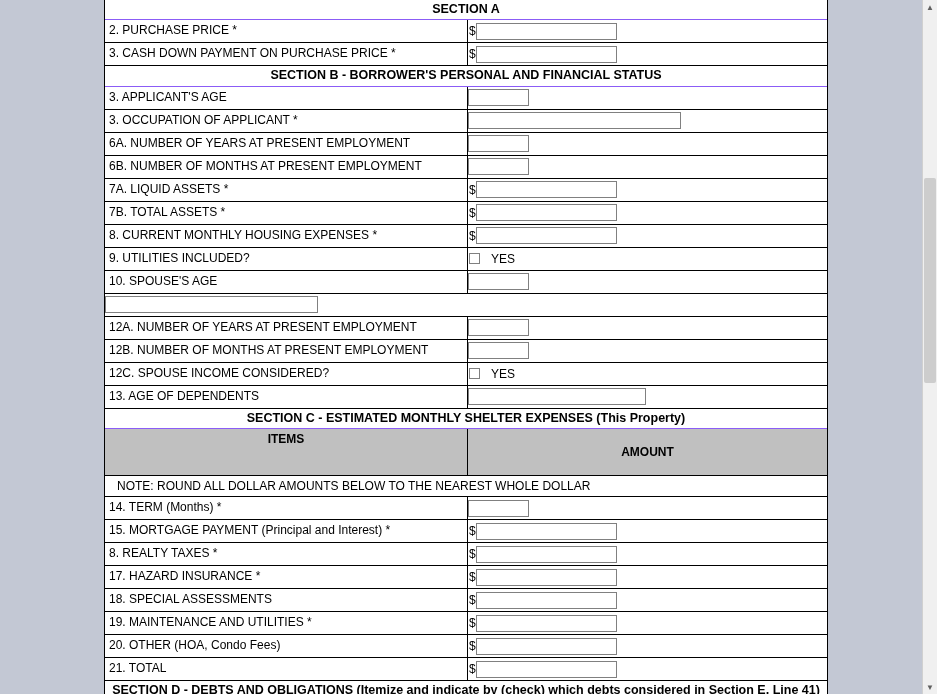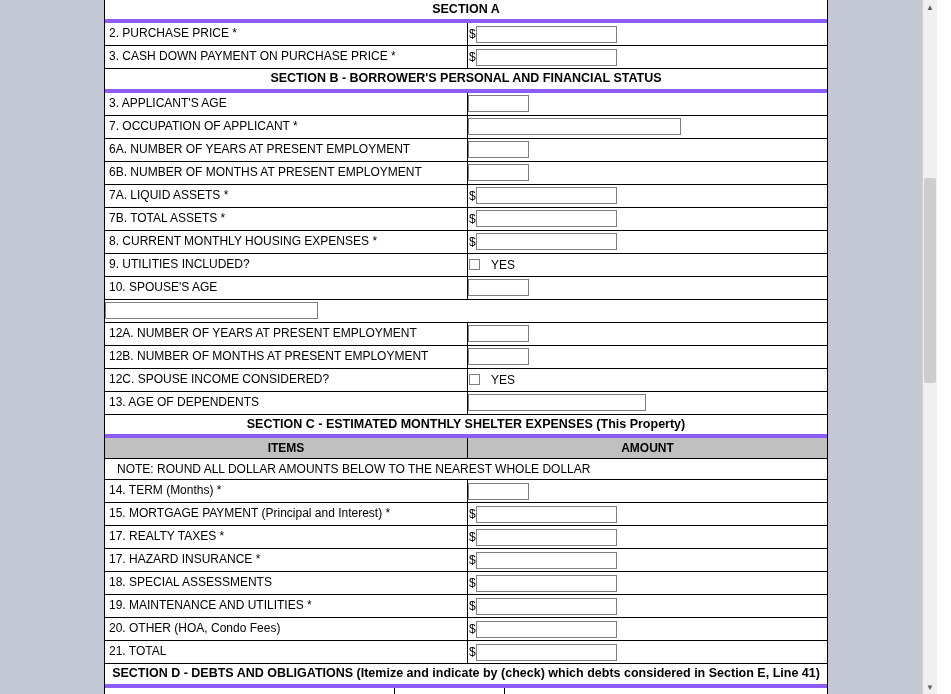--- a/index.html
+++ b/index.html
@@ -32,21 +32,21 @@
     background: #ffffff;
     border-left: 1px solid #000;
     border-right: 1px solid #000;
     box-sizing: border-box;
   }
   
   .sec-head {
     text-align: center;
     font-weight: bold;
     font-size: 12.5px;
-    border-bottom: 4px solid #8b5cf6;
+    border-bottom: 1px solid #8b5cf6;
     padding: 2px 0 3px 0;
     line-height: 1.15;
     background: #ffffff;
   }
   .row {
     display: flex;
     align-items: stretch;
     border-bottom: 1px solid #000;
     min-height: 22px;
     background: #ffffff;
@@ -114,21 +114,21 @@
   .hdr-items {
     width: 363px;
     box-sizing: border-box;
     text-align: center;
     padding: 3px 16px;
     border-right: 1px solid #000;
   }
   .hdr-amount {
     flex: 1;
     text-align: center;
-    padding: 3px 0;
+    padding: 16px 0;
   }
   .note-row {
     border-bottom: 1px solid #000;
     font-size: 12px;
     padding: 3px 0 3px 12px;
     white-space: nowrap;
   }
   .tail-row {
     display: flex;
     border-bottom: 1px solid #000;
@@ -196,21 +196,21 @@
     <div class="sec-head">SECTION B - BORROWER'S PERSONAL AND FINANCIAL STATUS</div>
 
     <div class="row">
       <div class="label">3. APPLICANT'S AGE</div>
       <div class="field">
         <input class="box w-small" type="text" value="" style="">
       </div>
     </div>
 
     <div class="row">
-      <div class="label">7. OCCUPATION OF APPLICANT *</div>
+      <div class="label">3. OCCUPATION OF APPLICANT *</div>
       <div class="field">
         <input class="box w-occ" type="text" value="" style="">
       </div>
     </div>
 
     <div class="row">
       <div class="label">6A. NUMBER OF YEARS AT PRESENT EMPLOYMENT</div>
       <div class="field">
         <input class="box w-small" type="text" value="" style="">
       </div>
@@ -315,21 +315,21 @@
 
     <div class="row">
       <div class="label">15. MORTGAGE PAYMENT (Principal and Interest) *</div>
       <div class="field">
         <span class="dollar">$</span>
         <input class="box w-money" type="text" value="" style="">
       </div>
     </div>
 
     <div class="row">
-      <div class="label">17. REALTY TAXES *</div>
+      <div class="label">8. REALTY TAXES *</div>
       <div class="field">
         <span class="dollar">$</span>
         <input class="box w-money" type="text" value="" style="">
       </div>
     </div>
 
     <div class="row">
       <div class="label">17. HAZARD INSURANCE *</div>
       <div class="field">
         <span class="dollar">$</span>

